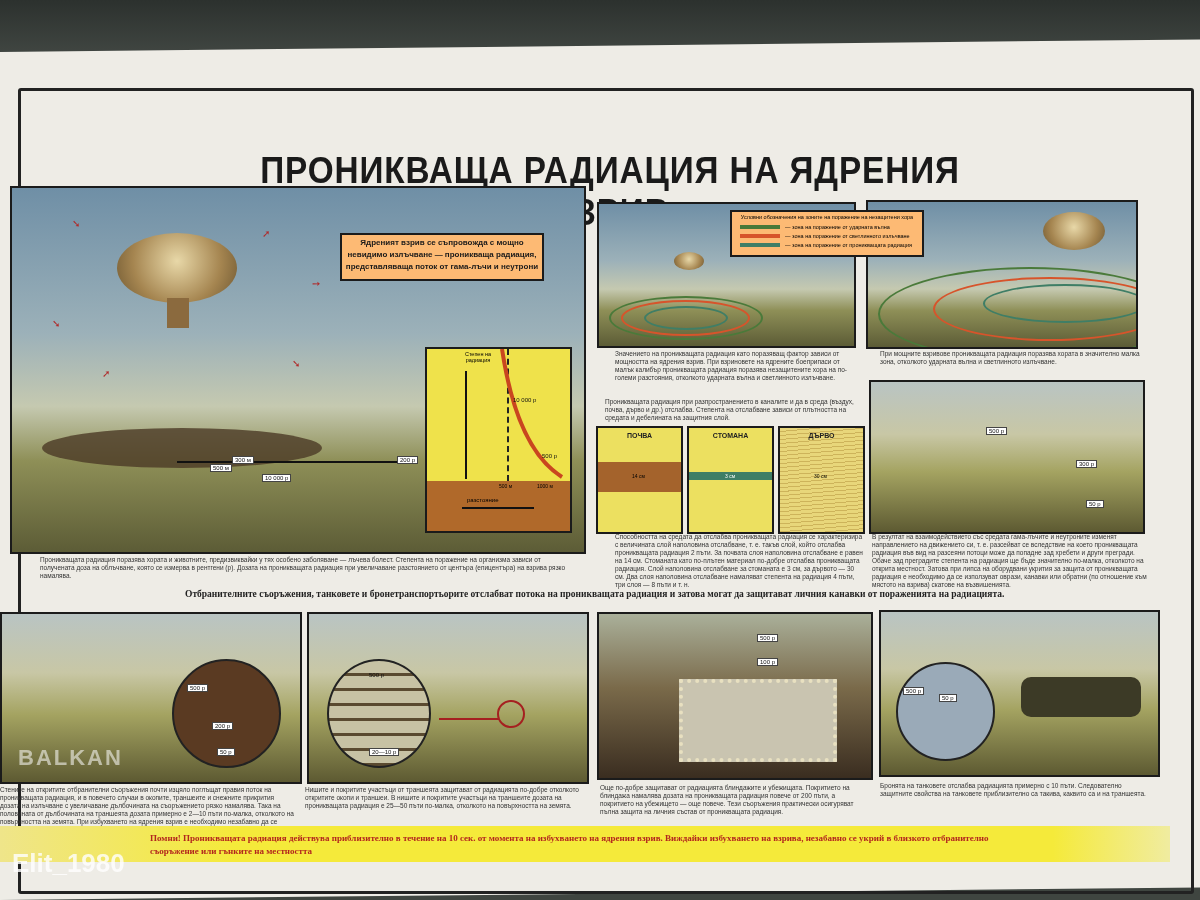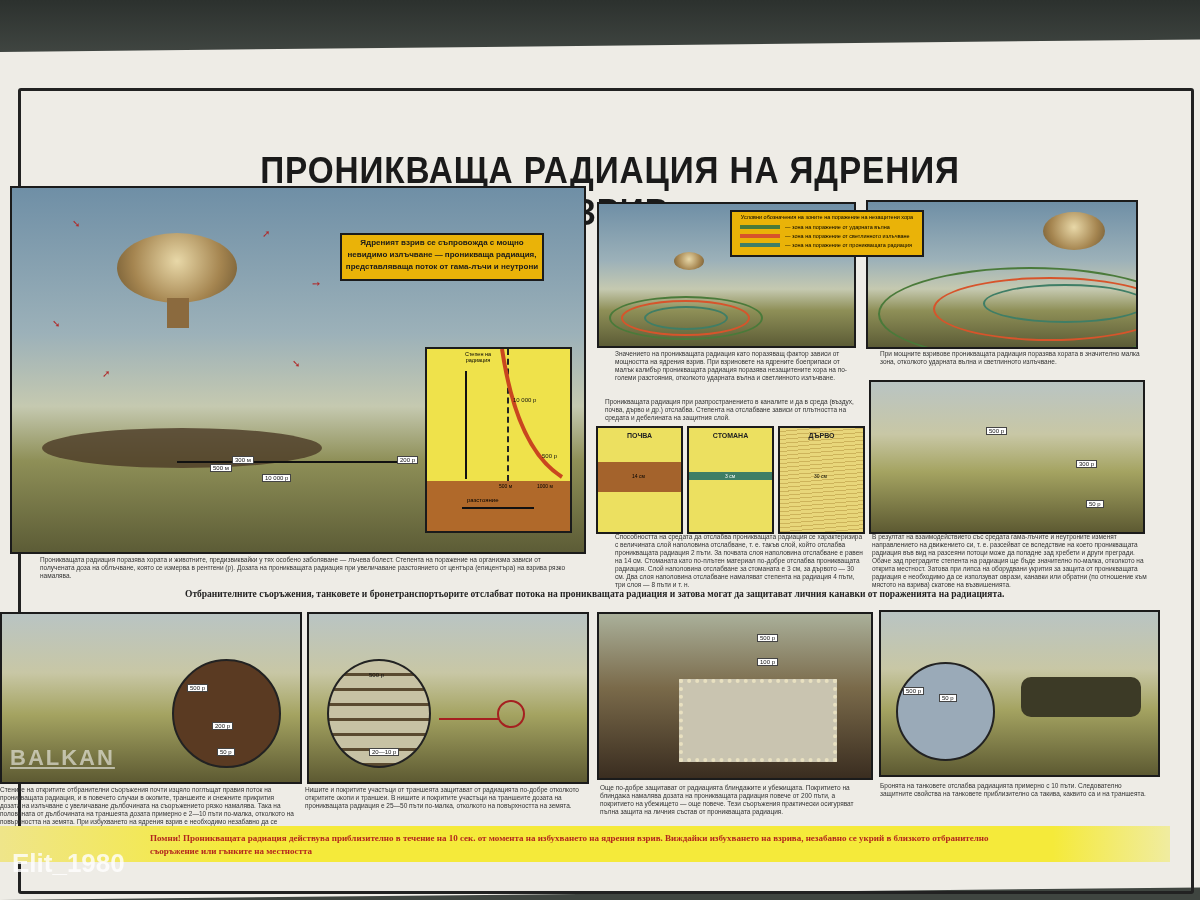--- a/index.html
+++ b/index.html
@@ -6,21 +6,21 @@
   body{width:1200px;height:900px;overflow:hidden;position:relative;background:#3f4540;font-family:"Liberation Sans",sans-serif;}
   .bg-top{position:absolute;left:0;top:0;width:1200px;height:80px;background:linear-gradient(180deg,#2c312e,#4a504b);}
   .poster{position:absolute;left:0;top:52px;width:1200px;height:848px;background:#eeece6;transform:skewY(-0.6deg);transform-origin:0 0;}
   .frame{position:absolute;left:18px;top:88px;width:1170px;height:800px;border:3px solid #222;border-radius:3px;}
   .title{position:absolute;left:150px;top:150px;width:920px;text-align:center;font-family:"Liberation Sans Narrow","Liberation Sans",sans-serif;font-weight:bold;font-size:37px;letter-spacing:1px;color:#1a1a1a;transform:scaleX(0.9);transform-origin:center;}
   .panel{position:absolute;border:2px solid #1b1b1b;overflow:hidden;}
   .sky{background:linear-gradient(180deg,#6f8fa6 0%,#9cb1b9 40%,#c5c9b0 60%,#8e8f57 75%,#5c5c36 100%);}
   .field{background:linear-gradient(180deg,#b9c4c3 0%,#c8c7a5 35%,#a4a361 60%,#5d5a32 100%);}
   .txt{position:absolute;font-size:6.5px;line-height:8px;color:#333;}
   .label{position:absolute;background:#fff;border:1px solid #444;font-size:6px;padding:0 2px;color:#111;}
-  .yellow{background:#eab308;}
+  .yellow{background:#fdba74;}
   .callout{position:absolute;left:340px;top:233px;width:200px;height:42px;border:2px solid #1b1b1b;font-size:8px;line-height:12px;font-weight:bold;text-align:center;color:#1a1a1a;padding-top:2px;}
   .cloud{position:absolute;border-radius:50%;background:radial-gradient(circle at 50% 40%,#e8d8a8,#a58550 60%,#6b5530);}
   .arrow{position:absolute;color:#b02a2a;font-size:10px;}
   .chart{position:absolute;left:425px;top:347px;width:143px;height:182px;border:2px solid #1b1b1b;background:#efe24b;}
   .chart .ground{position:absolute;left:0;bottom:0;width:100%;height:50px;background:#b0692a;}
   .mat{position:absolute;top:426px;width:83px;height:104px;border:2px solid #1b1b1b;background:#ece060;}
   .mat .layer{position:absolute;left:0;width:100%;}
   .mat .name{position:absolute;top:4px;width:100%;text-align:center;font-size:7px;font-weight:bold;color:#222;}
   .legend{position:absolute;left:730px;top:210px;width:190px;height:43px;border:2px solid #1b1b1b;}
   .legend .row{display:flex;align-items:center;font-size:5.5px;height:9px;margin-left:8px;}
@@ -161,14 +161,14 @@
 </div>
 
 <div class="txt" style="left:0;top:786px;width:295px;">Стените на откритите отбранителни съоръжения почти изцяло поглъщат правия поток на проникващата радиация, и в повечето случаи в окопите, траншеите и снежните прикрития дозата на излъчване с увеличаване дълбочината на съоръжението рязко намалява. Така на половината от дълбочината на траншеята дозата примерно е 2—10 пъти по-малка, отколкото на повърхността на земята. При избухването на ядрения взрив е необходимо незабавно да се легне на дъното на траншеята (окопа).</div>
 <div class="txt" style="left:305px;top:786px;width:285px;">Нишите и покритите участъци от траншеята защитават от радиацията по-добре отколкото откритите окопи и траншеи. В нишите и покритите участъци на траншеите дозата на проникващата радиация е 25—50 пъти по-малка, отколкото на повърхността на земята.</div>
 <div class="txt" style="left:600px;top:784px;width:270px;">Още по-добре защитават от радиацията блиндажите и убежищата. Покритието на блиндажа намалява дозата на проникващата радиация повече от 200 пъти, а покритието на убежището — още повече. Тези съоръжения практически осигуряват пълна защита на личния състав от проникващата радиация.</div>
 <div class="txt" style="left:880px;top:782px;width:275px;">Бронята на танковете отслабва радиацията примерно с 10 пъти. Следователно защитните свойства на танковете приблизително са такива, каквито са и на траншеята.</div>
 
 <div class="warning"></div>
 <div class="warning-text">Помни! Проникващата радиация действува приблизително в течение на 10 сек. от момента на избухването на ядрения взрив. Виждайки избухването на взрива, незабавно се укрий в близкото отбранително съоръжение или гънките на местността</div>
 
-<div class="watermark" style="left:10px;top:745px;font-size:22px;letter-spacing:2px;text-decoration:underline;">BALKAN</div>
+<div class="watermark" style="left:18px;top:745px;font-size:22px;letter-spacing:2px;">BALKAN</div>
 <div class="watermark" style="left:12px;top:848px;font-size:26px;color:rgba(255,255,255,0.8);">Elit_1980</div>
 
 </body></html>

